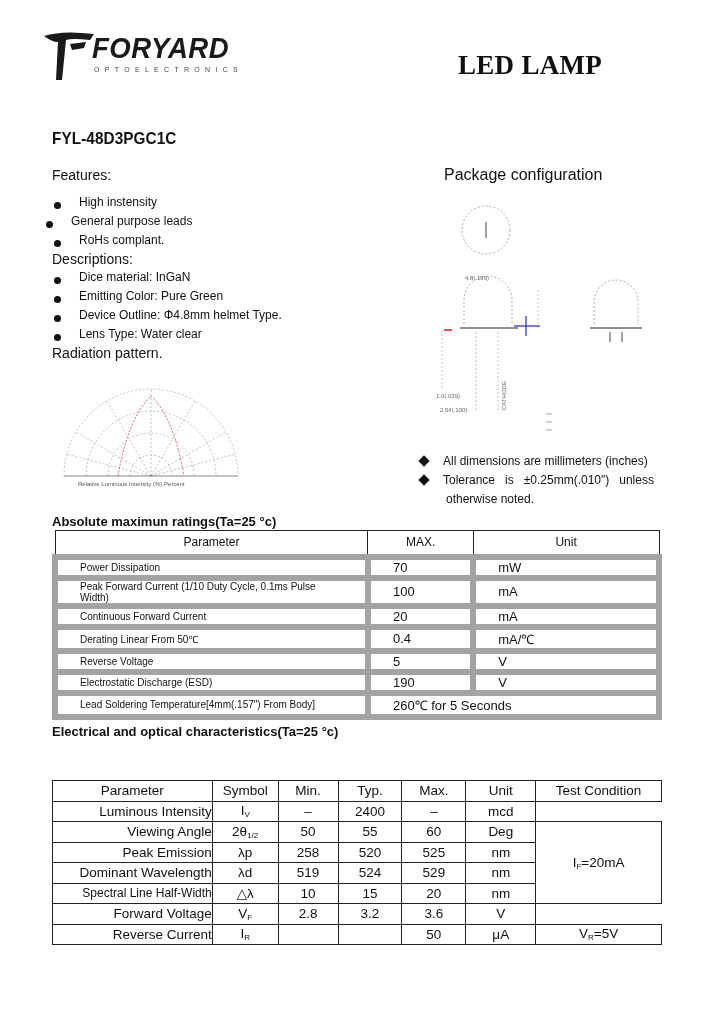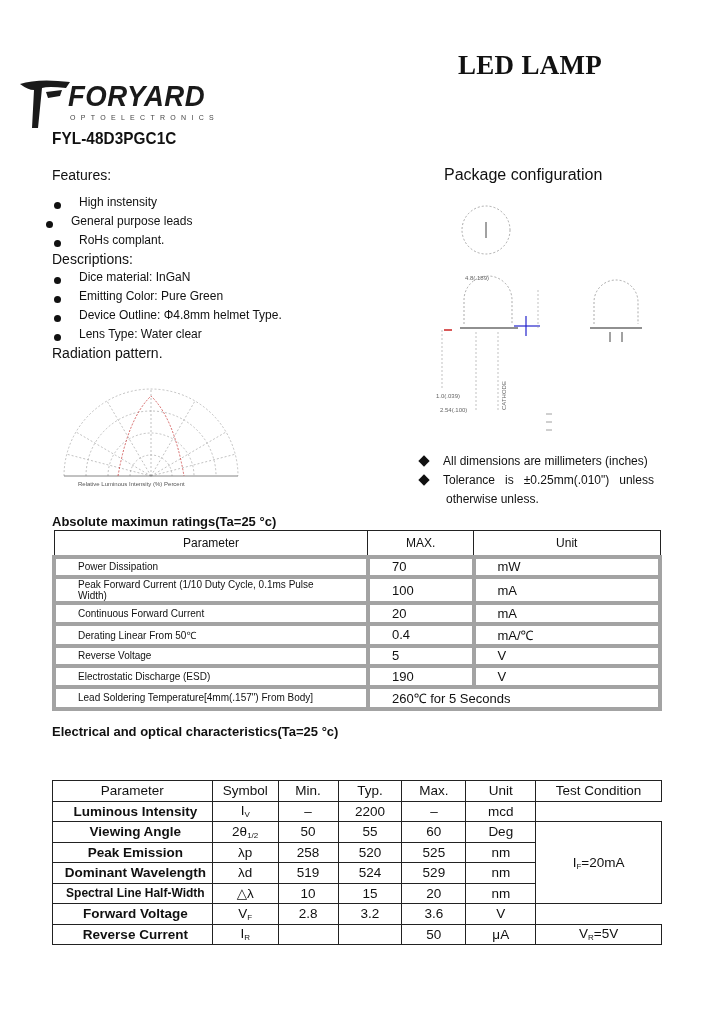--- a/index.html
+++ b/index.html
@@ -2,47 +2,47 @@
 <html><head>
 <meta charset="utf-8">
 <style>
   * { margin:0; padding:0; box-sizing:border-box; }
   html, body { width:720px; height:1012px; background:#fff; overflow:hidden; }
   body { position:relative; font-family:"Liberation Sans", sans-serif; color:#111; }
 
   .abs { position:absolute; }
 
   
-  .logo { left:18px; top:30px; width:230px; height:50px;margin-top:48px; }
+  .logo { left:42px; top:30px; width:230px; height:50px; }
   .logo-name { position:absolute; left:50px; top:2px; font-size:29px; font-weight:bold; font-style:italic; letter-spacing:0.5px; color:#1a1a1a; transform:scaleX(0.95); transform-origin:left; }
   .logo-sub { position:absolute; left:52px; top:36px; font-size:7px; letter-spacing:5.3px; color:#444; }
   .title { left:458px; top:50px; font-family:"Liberation Serif", serif; font-size:27px; font-weight:bold; letter-spacing:0.3px; }
   .part { left:52px; top:129px; font-size:17px; font-weight:bold; letter-spacing:0.1px; transform:scaleX(0.9); transform-origin:left; }
 
   
   .sec-h { font-size:14px; }
   .bul { font-size:12px; display:flex; align-items:flex-end; }
   .bul .dot { width:7px; height:7px; border-radius:50%; background:#111; margin-right:18px; margin-left:2px; }
 
   .pkg-h { left:444px; top:166px; font-size:16px; }
 
   
   .note { font-size:12px; }
   .diam { display:inline-block; width:8px; height:8px; background:#111; transform:rotate(45deg); margin-right:15px; }
 
   
   table { border-collapse:collapse; position:absolute; }
   .t1 { left:52px; top:530px; width:610px; }
-  .t1 td { border:4px solid #a3a3a3; font-size:10px; height:20.5px; padding:0 22px; }
+  .t1 td { border:6px solid #a3a3a3; font-size:10px; height:20.5px; padding:0 22px; }
   .t1 th { border:1px solid #222; font-size:12px; font-weight:normal; height:26px; }
   .t1 td.c { text-align:left; font-size:13px; }
 
   .t2 { left:52px; top:780px; width:610px; }
   .t2 th, .t2 td { border:1px solid #222; font-size:13.5px; height:20.5px; font-weight:normal; text-align:center; }
-  .t2 td.l { text-align:center; padding-left:6px;font-weight:bold; }
+  .t2 td.l { text-align:right; padding-left:6px; }
   .t2 td.noborder { border:none; }
 
   .sub { font-size:8px; vertical-align:-2px; }
 </style>
 </head>
 <body>
 
 <div class="abs logo">
   <svg width="58" height="52" viewBox="0 0 58 52" style="position:absolute;left:0;top:0">
     <path d="M2 6 Q20 0 52 4 L48 10 Q30 8 24 10 L20 50 L14 50 L16 12 Q10 12 2 6 Z" fill="#1a1a1a"></path>
@@ -133,21 +133,21 @@
   <text x="76" y="210" font-size="6" fill="#666" font-family="Liberation Sans, sans-serif" transform="rotate(-90 76 210)">CATHODE</text>
   <text x="10" y="212" font-size="6" fill="#666" font-family="Liberation Sans, sans-serif">2.54(.100)</text>
   <text x="6" y="198" font-size="6" fill="#666" font-family="Liberation Sans, sans-serif">1.0(.039)</text>
   <line x1="116" y1="214" x2="122" y2="214" stroke="#888" stroke-width="0.8"></line>
   <line x1="116" y1="222" x2="122" y2="222" stroke="#888" stroke-width="0.8"></line>
   <line x1="116" y1="230" x2="122" y2="230" stroke="#888" stroke-width="0.8"></line>
 </svg>
 
 <div class="abs note" style="left:420px;top:454px"><span class="diam"></span><span>All dimensions are millimeters (inches)</span></div>
 <div class="abs note" style="left:420px;top:473px;width:256px"><span class="diam"></span><span style="white-space:pre">Tolerance   is   ±0.25mm(.010")   unless</span></div>
-<div class="abs note" style="left:446px;top:492px">otherwise unless.</div>
+<div class="abs note" style="left:446px;top:492px">otherwise noted.</div>
 
 <div class="abs" style="left:52px;top:514px;font-size:13px;font-weight:bold">Absolute maximun ratings(Ta=25 °c)</div>
 <table class="t1">
   <colgroup>
       <col style="width:316px">
       <col style="width:106px">
       <col style="width:188px">
     </colgroup>
   <tbody>
       <tr>
@@ -210,21 +210,21 @@
         <th>Min.</th>
         <th>Typ.</th>
         <th>Max.</th>
         <th>Unit</th>
         <th>Test Condition</th>
   </tr>
   <tr>
     <td class="l">Luminous Intensity</td>
     <td><span>I</span><span class="sub">V</span></td>
     <td>–</td>
-        <td>2200</td>
+        <td>2400</td>
         <td>–</td>
         <td>mcd</td>
     <td class="noborder" style="border-left:1px solid #222"></td>
   </tr>
   <tr>
     <td class="l">Viewing Angle</td>
     <td><span>2θ</span><span class="sub">1/2</span></td>
     <td>50</td>
         <td>55</td>
         <td>60</td>

